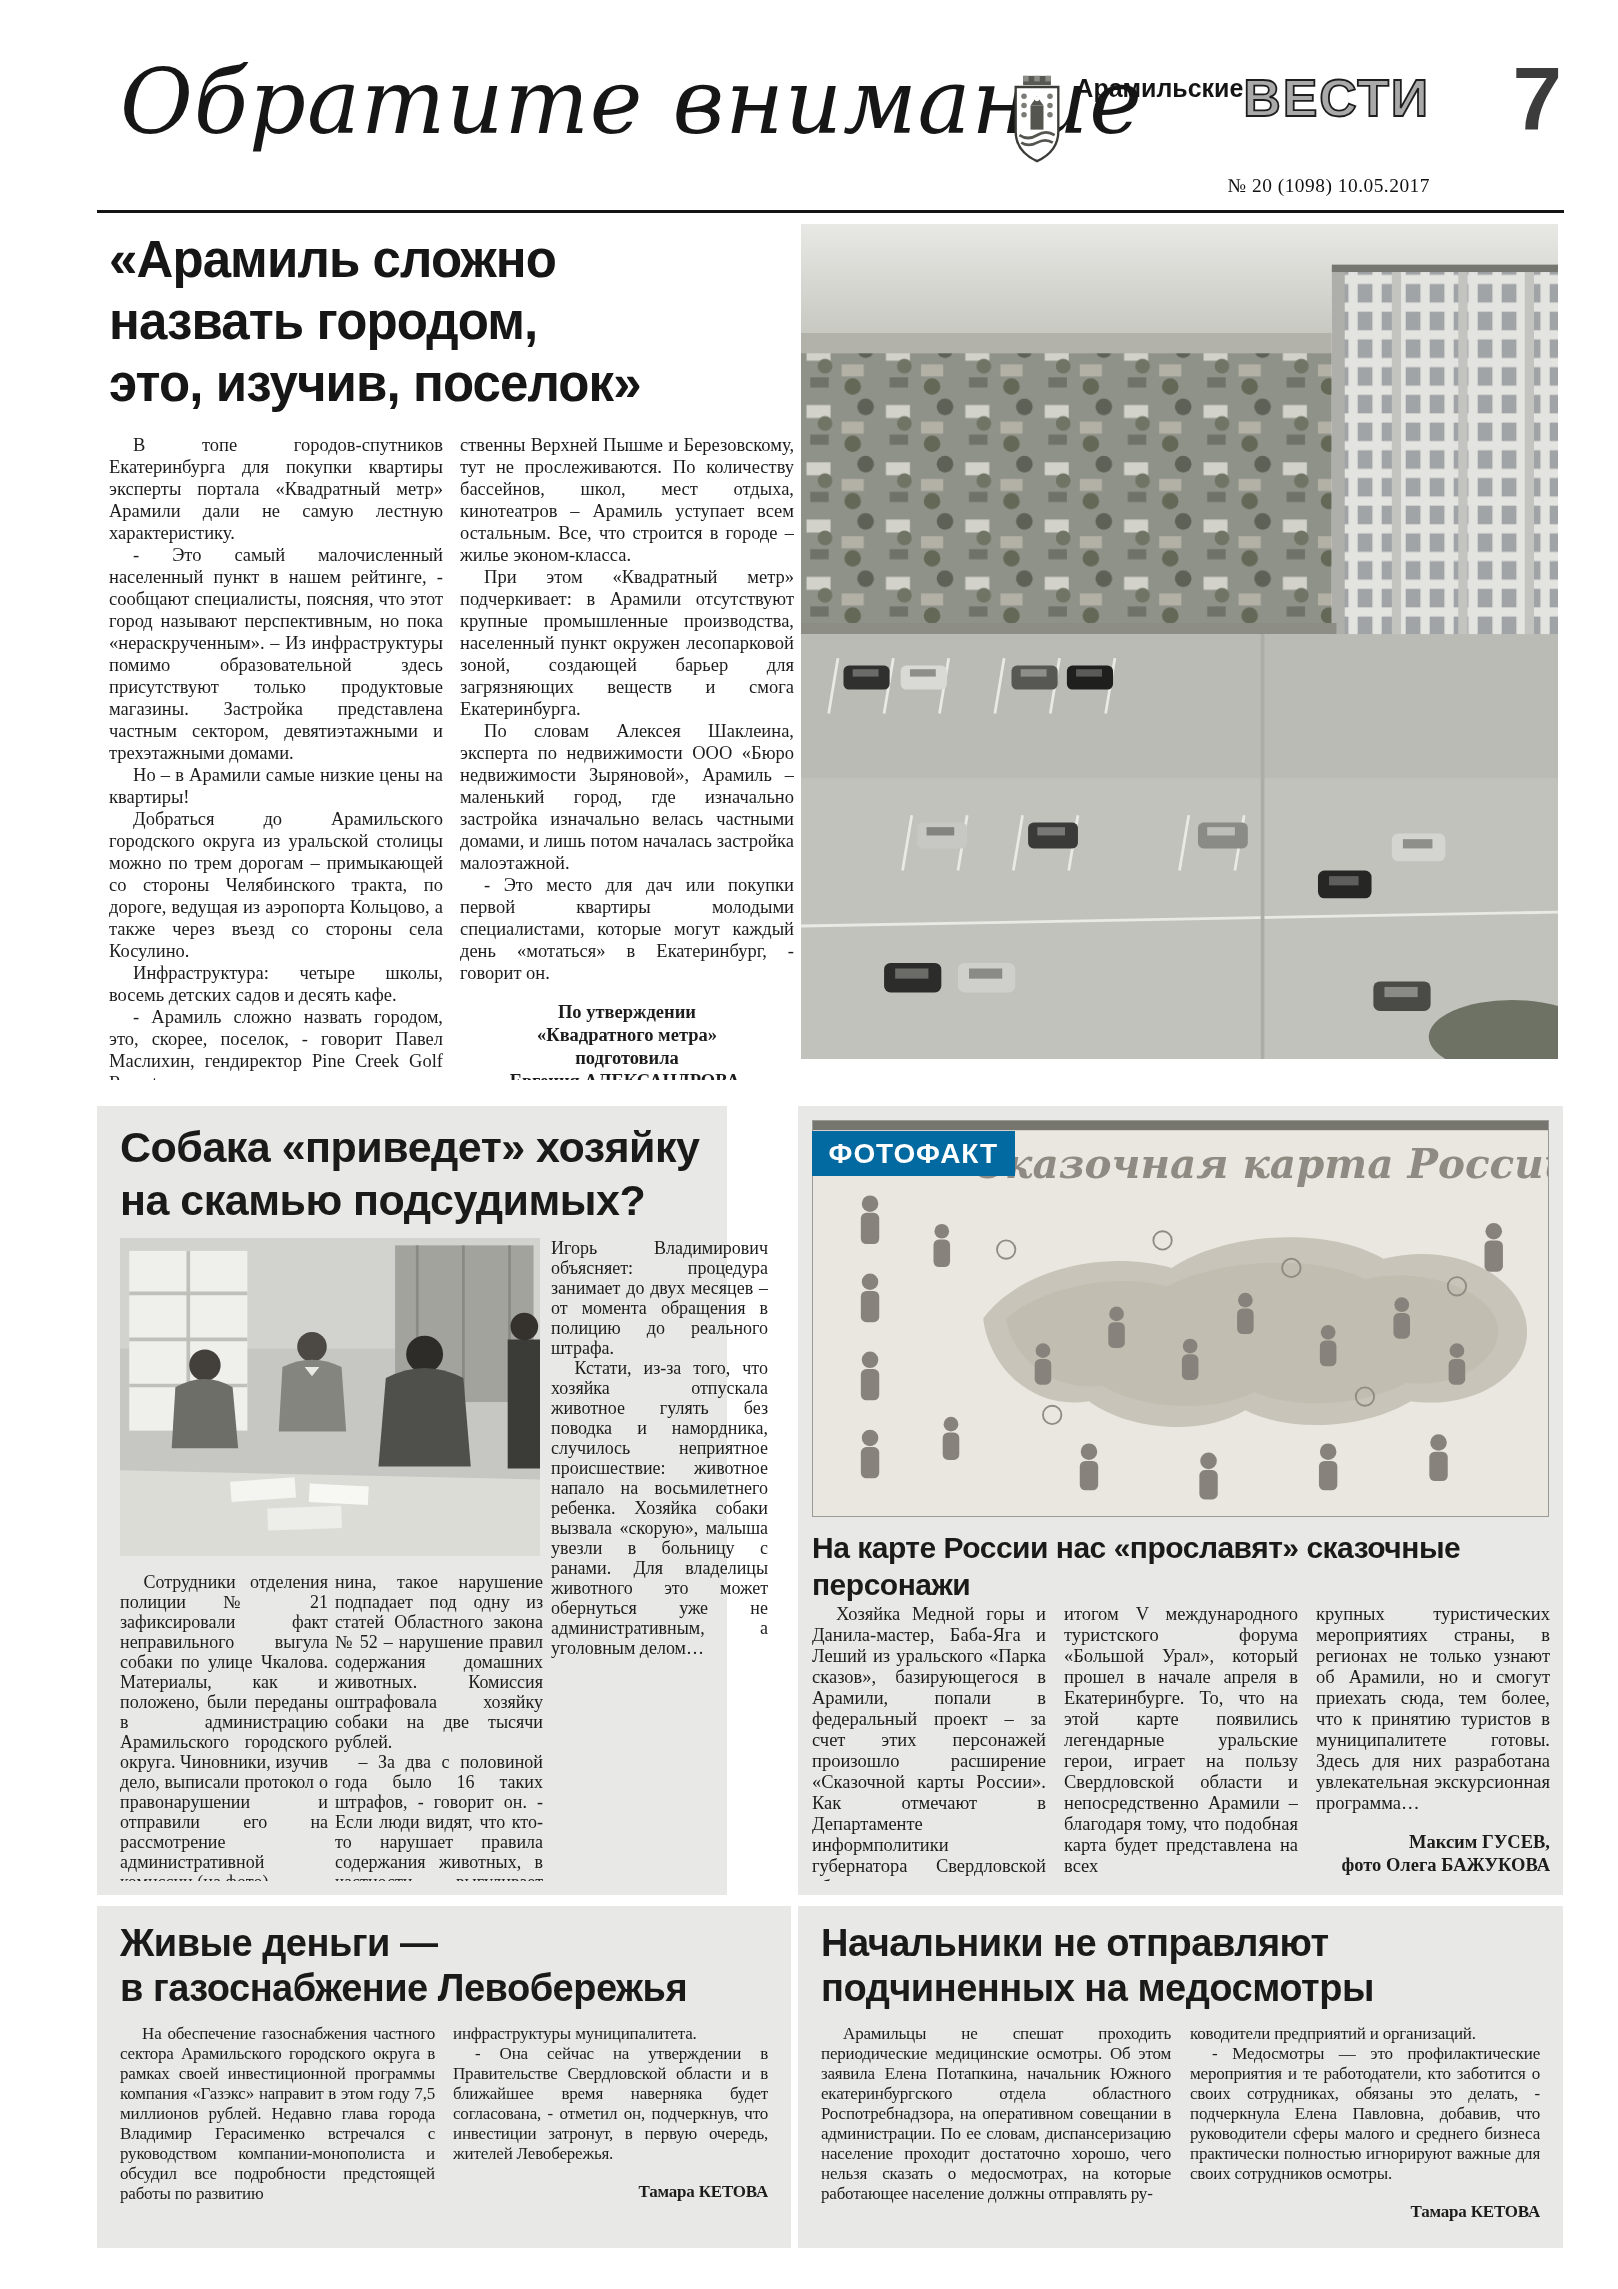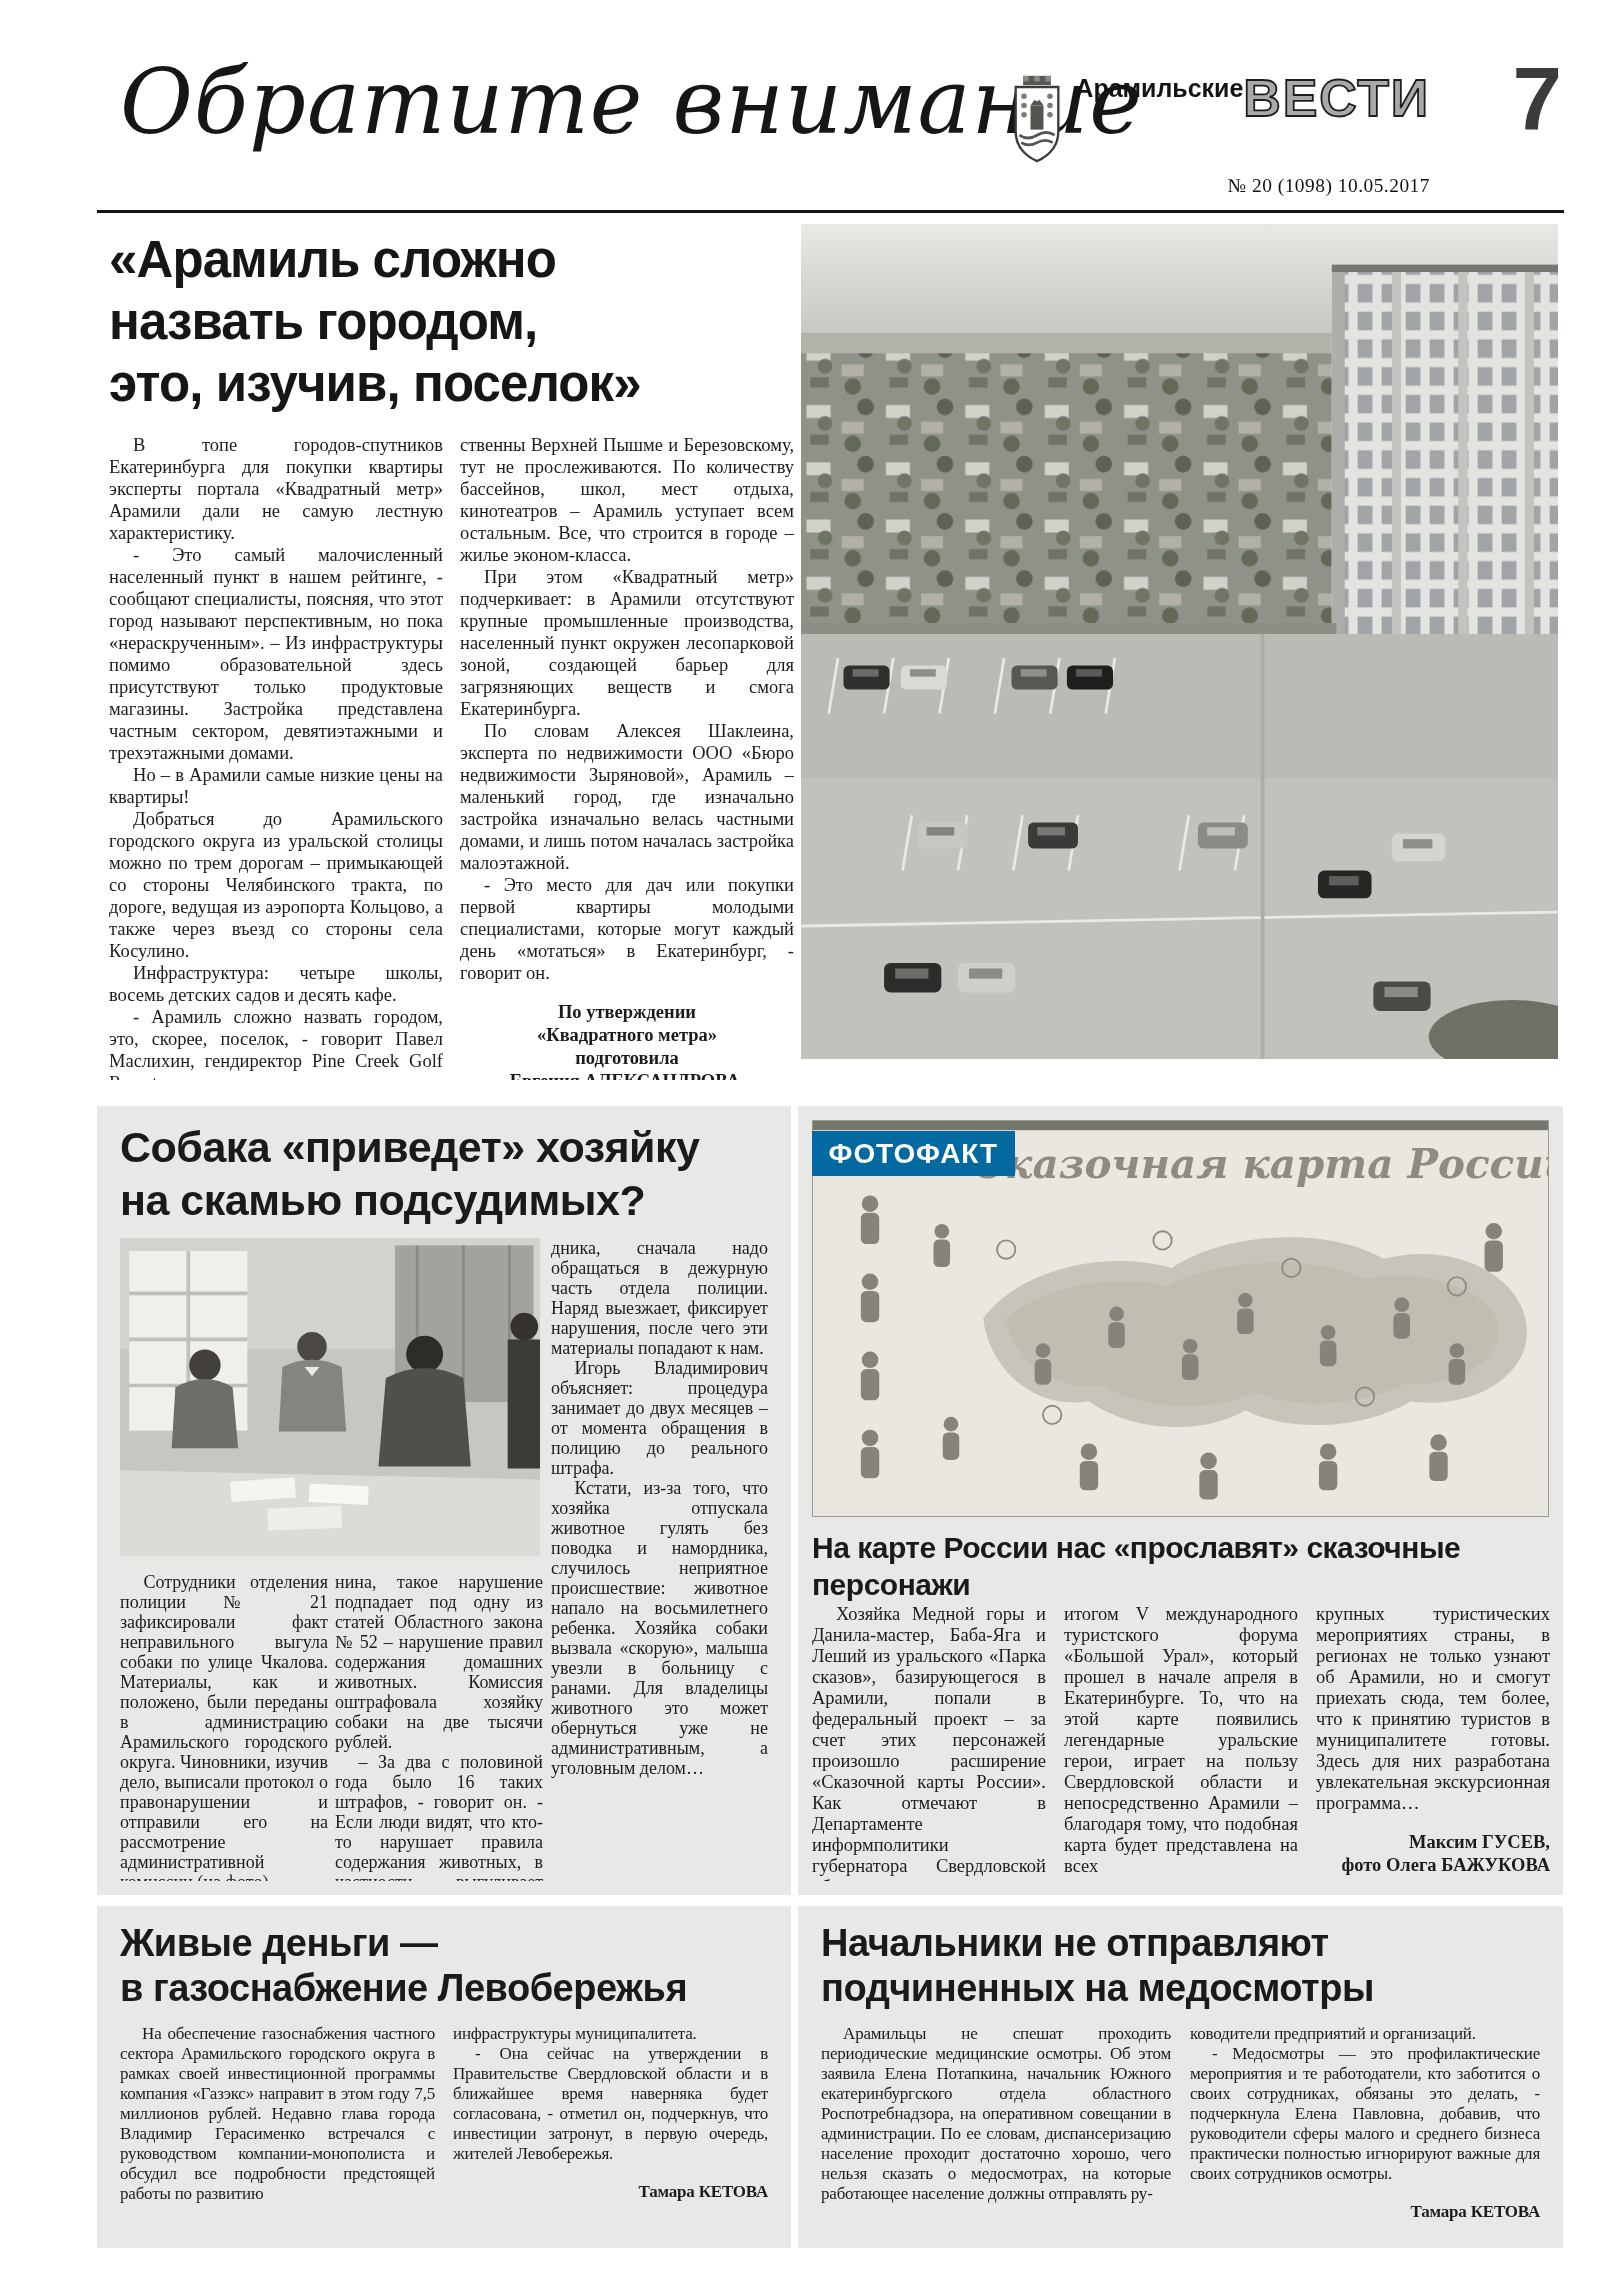--- a/index.html
+++ b/index.html
@@ -39,21 +39,21 @@
   .a1-col1{left:109px;}
   .a1-col2{left:460px;}
   .photo1{position:absolute;left:801px;top:224px;width:757px;height:835px;background:#cfcfcb;}
   .photo1 svg{display:block;width:100%;height:100%;}
 
   
   .gblock{position:absolute;background:#e8e8e6;}
   .block-headline{font-family:"Liberation Sans",sans-serif;font-weight:bold;color:#1a1a1a;letter-spacing:-0.5px;}
 
   
-  .a2{left:97px;top:1106px;width:694px;height:789px;}
+  .a2{left:97px;top:1106px;width:630px;height:789px;}
   .a2-headline{position:absolute;left:23px;top:14.8px;width:646px;font-size:43px;line-height:53px;}
   .photo2{position:absolute;left:23px;top:132px;width:420px;height:318px;background:#bdbdb9;}
   .photo2 svg{display:block;width:100%;height:100%;}
   .a2-col{position:absolute;font-size:18px;line-height:20px;overflow:hidden;}
   .a2-col3{left:454px;top:132px;width:217px;height:646px;}
   .a2-col1{left:23px;top:466px;width:208px;height:309px;}
   .a2-col2{left:238px;top:466px;width:208px;height:309px;}
 
   
   .pf{left:798px;top:1106px;width:765px;height:789px;}
@@ -271,21 +271,20 @@
         <circle cx="330" cy="126" r="20" fill="#2e2c29"></circle>
         <path d="M288 152 q42 -22 84 0 l8 96 h-100 Z" fill="#4f4f4c"></path>
 
         <path d="M420 110 h35 v140 h-35 Z" fill="#3b3b38"></path>
         <circle cx="438" cy="96" r="15" fill="#35322e"></circle>
       </svg>
     </div>
 
     <div class="a2-col a2-col3 cols cont-first">
       <div class="cols cont-first">
-          <p>дника, сначала надо обращаться в дежурную часть отдела полиции. Наряд выезжает, фиксирует нарушения, после чего эти материалы попадают к нам.</p>
           <p>Игорь Владимирович объясняет: процедура занимает до двух месяцев – от момента обращения в полицию до реального штрафа.</p>
           <p>Кстати, из-за того, что хозяйка отпускала животное гулять без поводка и намордника, случилось неприятное происшествие: животное напало на восьмилетнего ребенка. Хозяйка собаки вызвала «скорую», малыша увезли в больницу с ранами. Для владелицы животного это может обернуться уже не административным, а уголовным делом…</p>
         </div>
     </div>
 
     <div class="a2-col a2-col1 cols">
         <p>Сотрудники отделения полиции № 21 зафиксировали факт неправильного выгула собаки по улице Чкалова. Материалы, как и положено, были переданы в администрацию Арамильского городского округа. Чиновники, изучив дело, выписали протокол о правонарушении и отправили его на рассмотрение административной комиссии (на фото).</p>
       </div>
     <div class="a2-col a2-col2 cols cont-first">
         <p>нина, такое нарушение подпадает под одну из статей Областного закона № 52 – нарушение правил содержания домашних животных. Комиссия оштрафовала хозяйку собаки на две тысячи рублей.</p>

